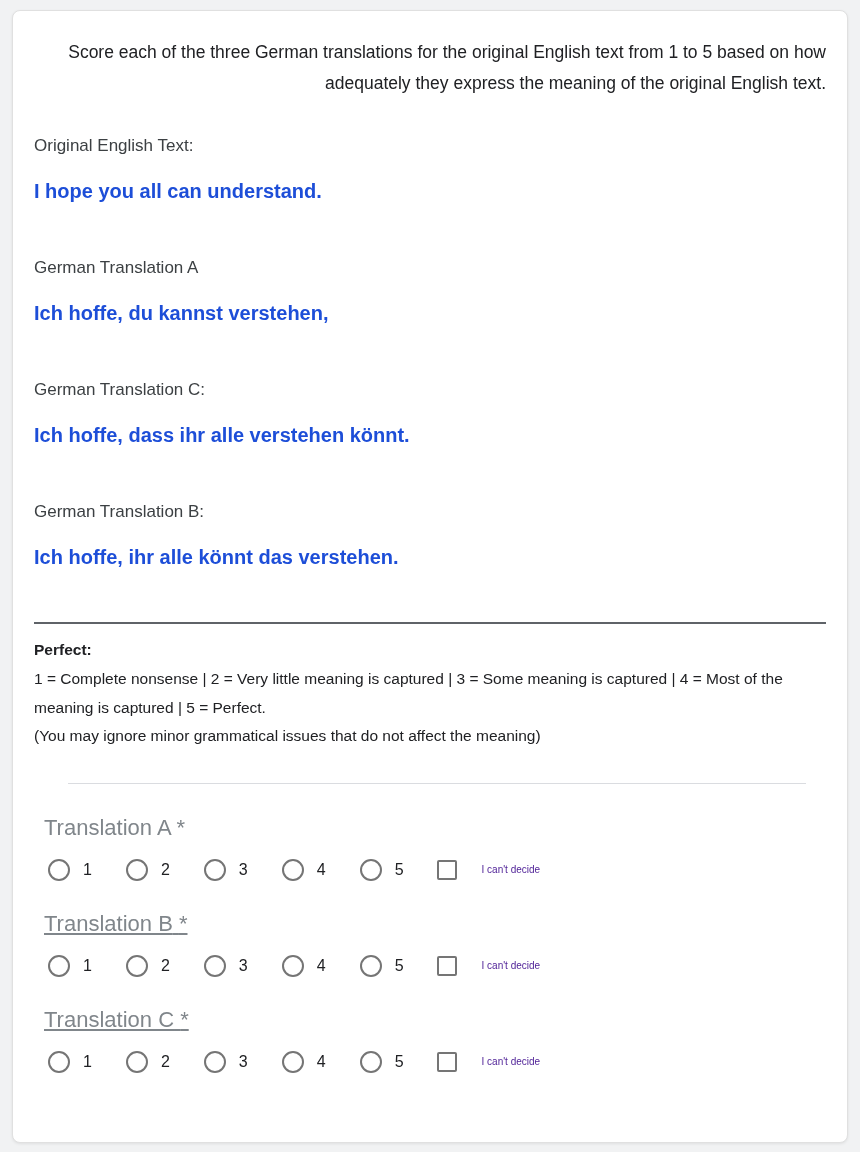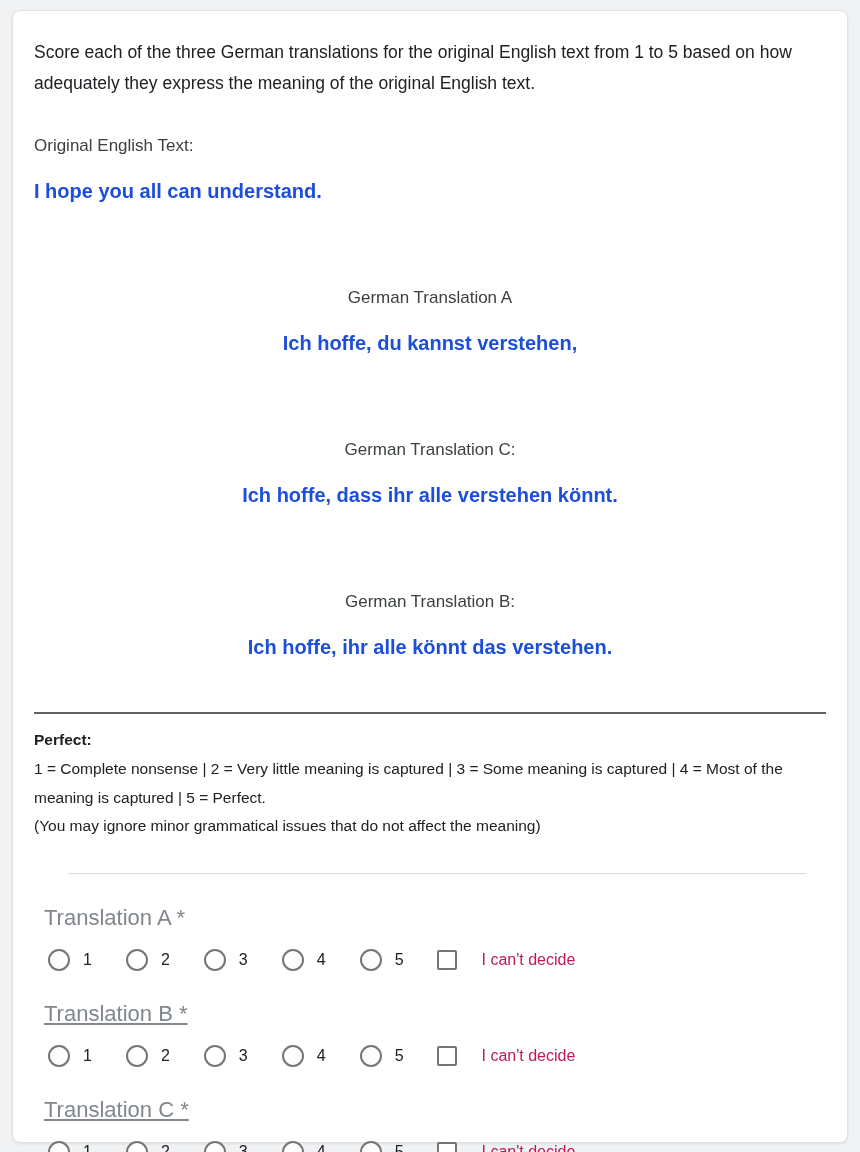--- a/index.html
+++ b/index.html
@@ -20,24 +20,25 @@
     border-radius: 8px;
     box-shadow: 0 1px 3px rgba(0,0,0,0.08);
     padding: 26px 21px 62px 21px;
   }
   .intro {
     margin: 0;
     font-size: 17.5px;
     line-height: 31px;
     color: #202124;
     max-width: 796px;
+    text-align: right;
   }
   .section { margin: 0; }
   .section.first { margin-top: 36px; }
-  .section.rest  { margin-top: 83px; text-align: center; }
+  .section.rest  { margin-top: 53px; }
   .sec-label {
     font-size: 17px;
     line-height: 22px;
     color: #3c4043;
   }
   .sec-text {
     margin-top: 21px;
     font-size: 20px;
     line-height: 26px;
     font-weight: 700;
@@ -110,22 +111,22 @@
   }
   .checkbox {
     width: 20px;
     height: 20px;
     border: 2px solid #757575;
     border-radius: 2px;
     background: #fff;
     flex: 0 0 auto;
   }
   .cant-label {
-    font-size: 16px;
-    color: #be185d;
+    font-size: 10px;
+    color: #4c1d95;
   }
 </style>
 </head>
 <body>
 
 <div class="card">
 
   <p class="intro">Score each of the three German translations for the original English text from 1 to 5 based on how adequately they express the meaning of the original English text.</p>
 
   <div class="section first">

